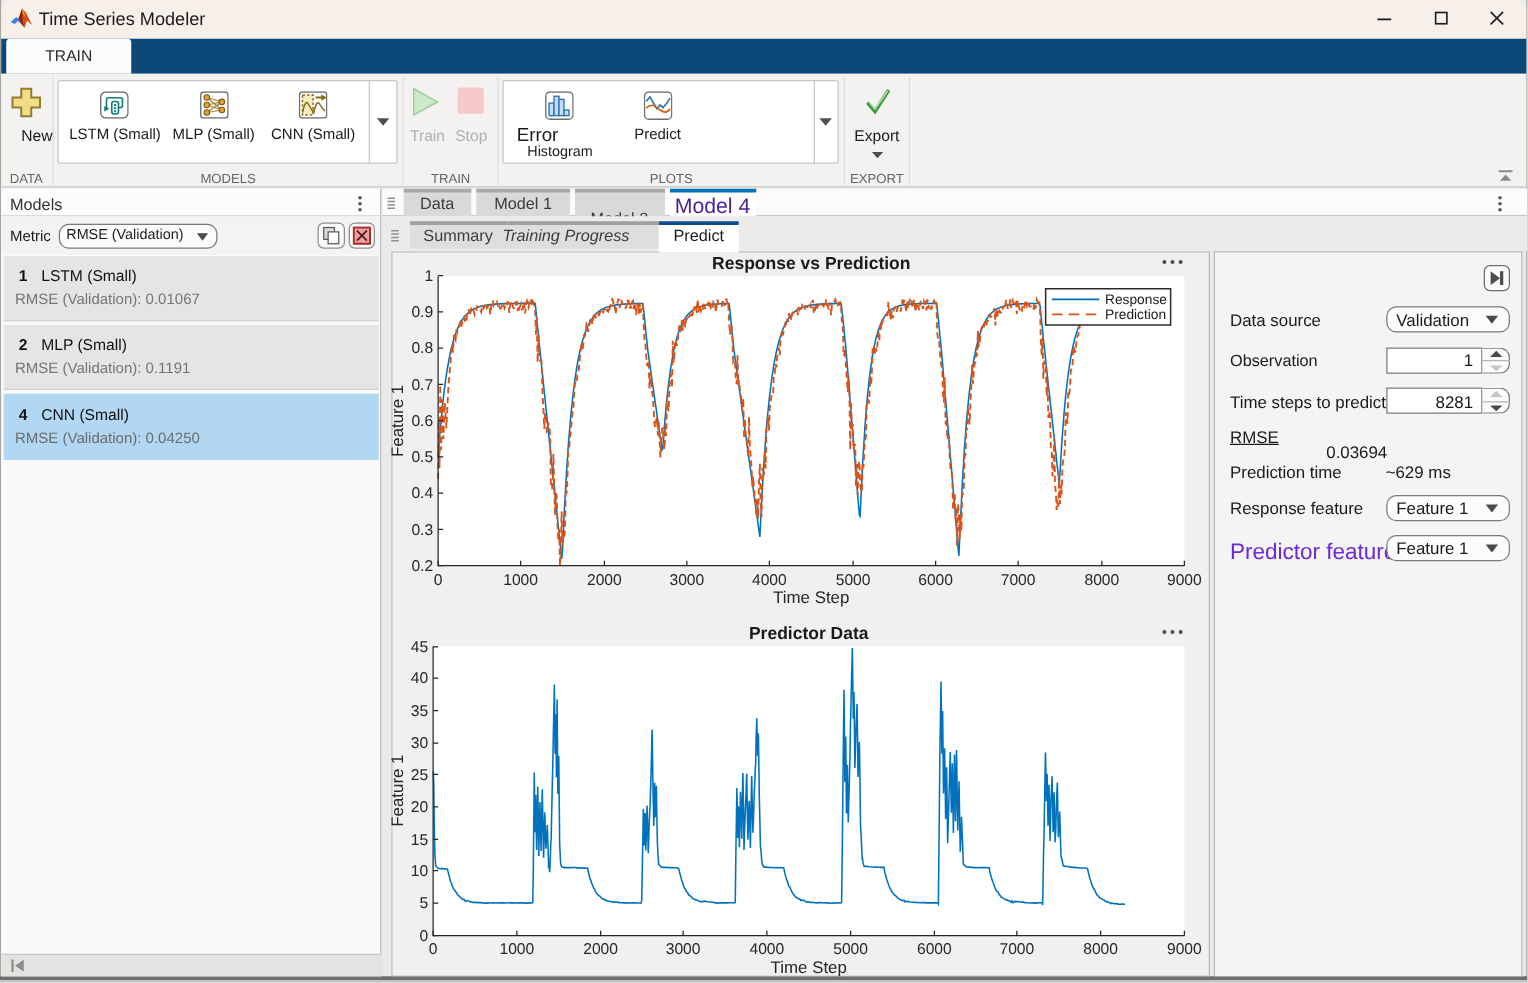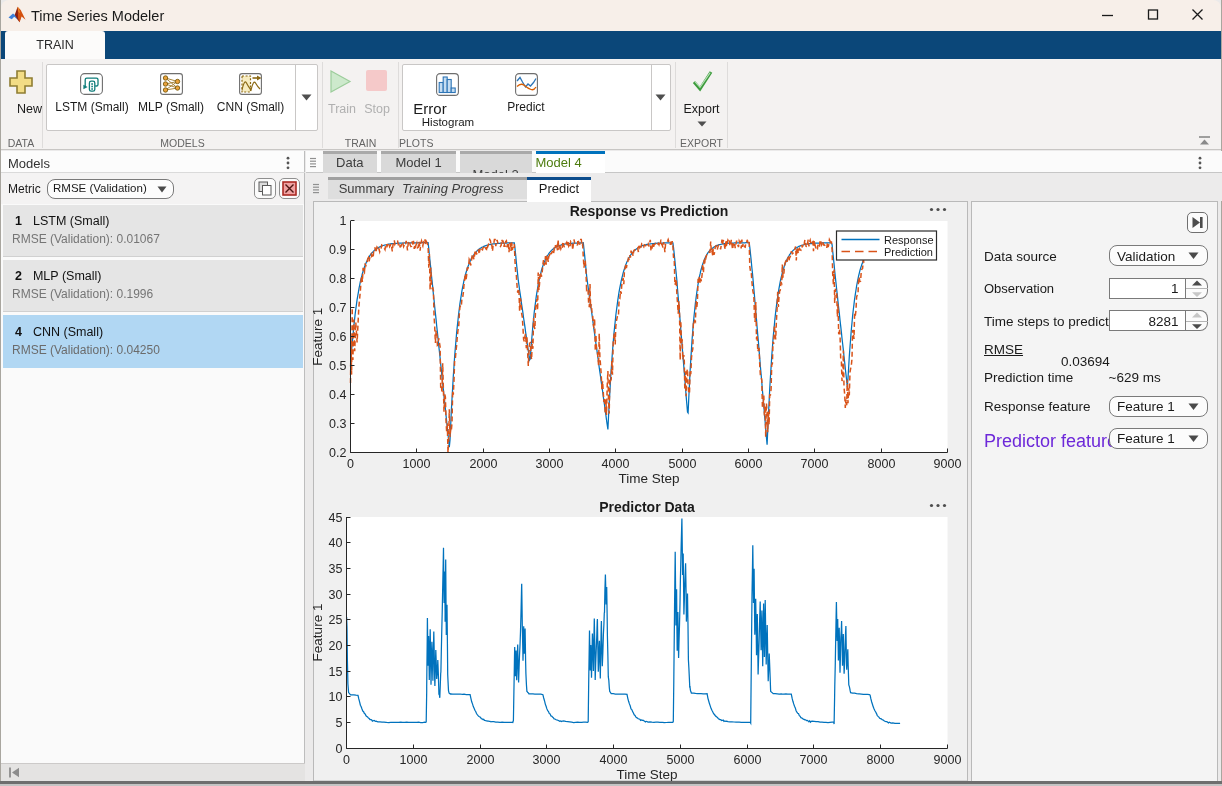--- a/index.html
+++ b/index.html
@@ -40,21 +40,21 @@
 
   <div class="abs" style="left:42px;top:62px;width:1px;height:86px;background:#dedcdb;"></div>
   <div class="abs" style="left:322px;top:62px;width:1px;height:86px;background:#dedcdb;"></div>
   <div class="abs" style="left:398px;top:62px;width:1px;height:86px;background:#dedcdb;"></div>
   <div class="abs" style="left:675px;top:62px;width:1px;height:86px;background:#dedcdb;"></div>
   <div class="abs" style="left:727px;top:62px;width:1px;height:86px;background:#dedcdb;"></div>
 
   <div class="abs lbl" style="left:0px;top:137px;width:42px;text-align:center;font-size:10.5px;color:#646464;">DATA</div>
   <div class="abs lbl" style="left:43px;top:137px;width:279px;text-align:center;font-size:10.5px;color:#646464;">MODELS</div>
   <div class="abs lbl" style="left:323px;top:137px;width:75px;text-align:center;font-size:10.5px;color:#646464;">TRAIN</div>
-  <div class="abs lbl" style="left:399px;top:137px;width:276px;text-align:left;font-size:10.5px;color:#646464;">PLOTS</div>
+  <div class="abs lbl" style="left:399px;top:137px;width:276px;text-align:center;font-size:10.5px;color:#646464;">PLOTS</div>
   <div class="abs lbl" style="left:676px;top:137px;width:51px;text-align:center;font-size:10.5px;color:#646464;">EXPORT</div>
 
   <svg class="abs" style="left:1197px;top:135px;" width="16" height="12" viewBox="0 0 16 12">
     <line x1="2" y1="2" x2="13" y2="2" stroke="#8a8a8a" stroke-width="1.6"></line>
     <polygon points="7.5,4.5 12,9.5 3,9.5" fill="#8a8a8a"></polygon>
   </svg>
 
   <svg class="abs" style="left:8px;top:69px;" width="26" height="26" viewBox="0 0 26 26">
     <path d="M 9 2 H 17 V 9 H 24 V 17 H 17 V 24 H 9 V 17 H 2 V 9 H 9 Z" fill="#f2dc85" stroke="#8f7d33" stroke-width="1.6"></path>
   </svg>
@@ -175,21 +175,21 @@
   <svg class="abs" style="left:281.5px;top:181px;" width="15" height="15" viewBox="0 0 15 15">
     <rect x="1" y="1" width="13" height="13" fill="#f0a1a1" stroke="#ab2a24" stroke-width="1.6"></rect>
     <path d="M 3.5 3.5 L 11.5 11.5 M 11.5 3.5 L 3.5 11.5" stroke="#501612" stroke-width="1.4"></path>
   </svg>
 
   <div class="abs" style="left:3px;top:204.5px;width:300px;height:52.5px;background:#e5e5e5;border-bottom:1px solid #d0d0d0;"></div>
   <div class="abs lbl" style="left:15px;top:214px;font-size:12.5px;color:#111;"><b>1</b><span style="display:inline-block;width:11px;"></span>LSTM (Small)</div>
   <div class="abs lbl" style="left:12px;top:231.5px;font-size:12px;color:#757575;">RMSE (Validation): 0.01067</div>
   <div class="abs" style="left:3px;top:259.5px;width:300px;height:52.5px;background:#e5e5e5;border-bottom:1px solid #d0d0d0;"></div>
   <div class="abs lbl" style="left:15px;top:269px;font-size:12.5px;color:#111;"><b>2</b><span style="display:inline-block;width:11px;"></span>MLP (Small)</div>
-  <div class="abs lbl" style="left:12px;top:286.5px;font-size:12px;color:#757575;">RMSE (Validation): 0.1996</div>
+  <div class="abs lbl" style="left:12px;top:286.5px;font-size:12px;color:#757575;">RMSE (Validation): 0.1191</div>
   <div class="abs" style="left:3px;top:315px;width:300px;height:53px;background:#b1d7f3;"></div>
   <div class="abs lbl" style="left:15px;top:325px;font-size:12.5px;color:#111;"><b>4</b><span style="display:inline-block;width:11px;"></span>CNN (Small)</div>
   <div class="abs lbl" style="left:12px;top:342.5px;font-size:12px;color:#6b6b6b;">RMSE (Validation): 0.04250</div>
 
   <div class="abs" style="left:1px;top:763px;width:304px;height:18px;background:#e4e3e2;border-top:1px solid #cccac9;"></div>
   <svg class="abs" style="left:8px;top:767px;" width="13" height="11" viewBox="0 0 13 11">
     <line x1="2" y1="0.5" x2="2" y2="10.5" stroke="#8c8c8c" stroke-width="1.8"></line>
     <polygon points="4,5.5 11,0.8 11,10.2" fill="#8c8c8c"></polygon>
   </svg>
 
@@ -202,21 +202,21 @@
         <line x1="1" y1="9.6" x2="7" y2="9.6"></line>
       </g>
   </svg>
   <div class="abs" style="left:322.5px;top:151px;width:54.5px;height:22px;background:#d9d9d9;border-top:3px solid #a9a9a9;"></div>
   <div class="abs lbl" style="left:322.5px;top:155px;width:54.5px;text-align:center;font-size:13px;color:#3c3c3c;">Data</div>
   <div class="abs" style="left:381px;top:151px;width:75px;height:22px;background:#d9d9d9;border-top:3px solid #a9a9a9;"></div>
   <div class="abs lbl" style="left:381px;top:155px;width:75px;text-align:center;font-size:13px;color:#3c3c3c;">Model 1</div>
   <div class="abs" style="left:459.5px;top:151px;width:72px;height:22px;background:#d9d9d9;border-top:3px solid #a9a9a9;"></div>
   <div class="abs lbl" style="left:459.5px;top:167px;width:72px;text-align:center;font-size:13px;color:#3c3c3c;">Model 2</div>
   <div class="abs" style="left:535.5px;top:151px;width:69px;height:23px;background:#ffffff;border-top:3px solid #0072bd;"></div>
-  <div class="abs lbl" style="left:535.5px;top:155px;width:69px;font-size:13px;color:#4d7c0f;">Model 4</div>
+  <div class="abs lbl" style="left:535.5px;top:155px;width:69px;text-align:center;font-size:17px;color:#4c1d95;">Model 4</div>
   <svg class="abs" style="left:1196px;top:156px;" width="8" height="14" viewBox="0 0 8 14">
     <circle cx="4" cy="2.2" r="1.4" fill="#555"></circle>
       <circle cx="4" cy="7" r="1.4" fill="#555"></circle>
       <circle cx="4" cy="11.8" r="1.4" fill="#555"></circle>
   </svg>
 
   <div class="abs" style="left:306px;top:173px;width:916px;height:28px;background:#ecebeb;"></div>
   <svg class="abs" style="left:312px;top:183px;" width="8" height="11" viewBox="0 0 8 11">
     <g stroke="#909090" stroke-width="1.2">
         <line x1="1" y1="1.5" x2="7" y2="1.5"></line>

